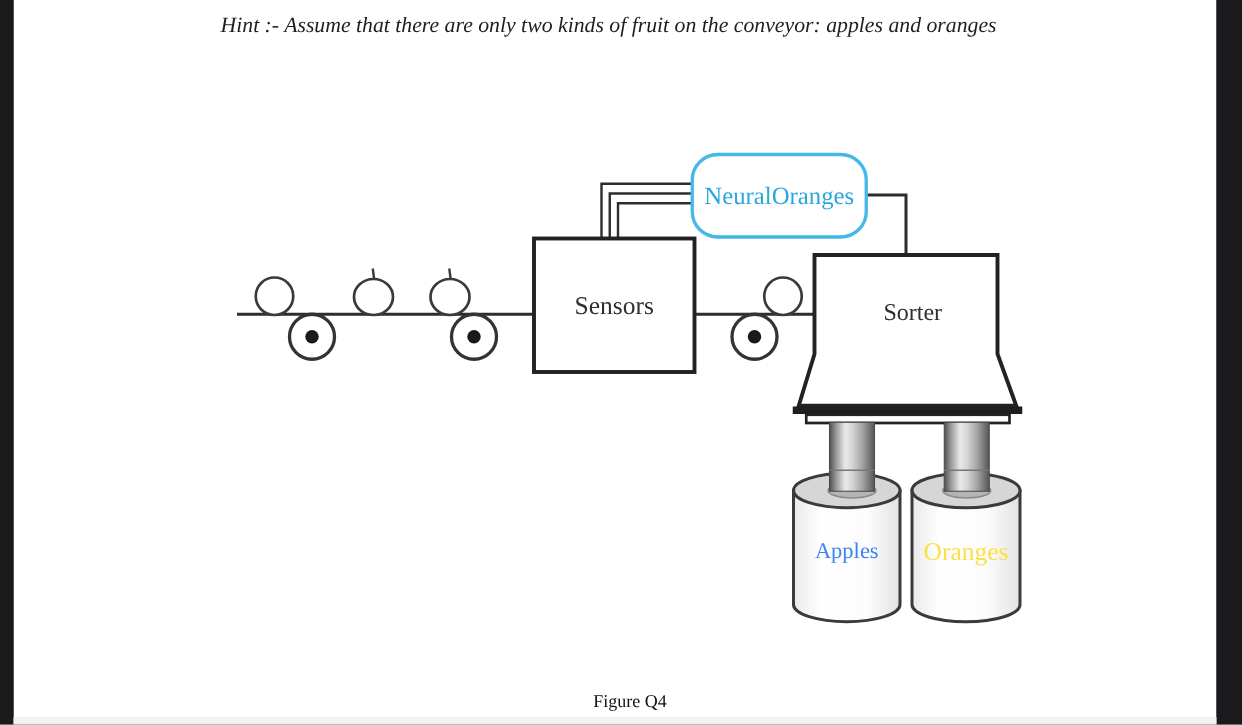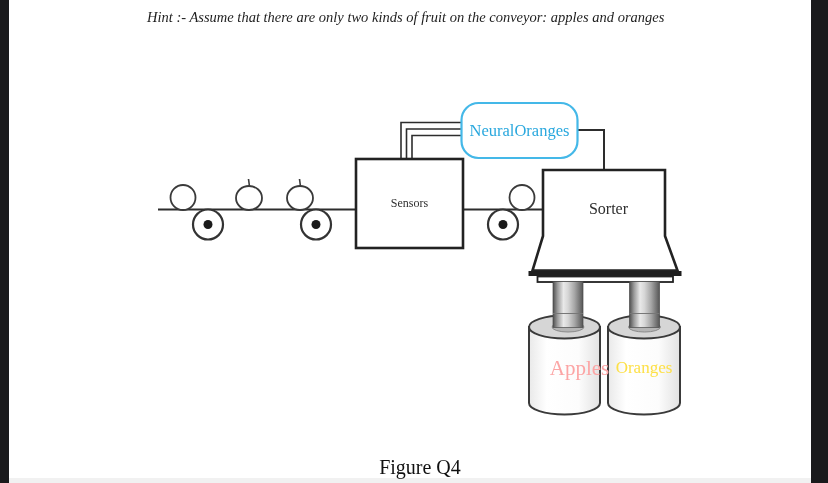--- a/index.html
+++ b/index.html
@@ -24,29 +24,29 @@
     position:absolute; left:103px; top:8px; width:640px;
     font-style:italic; font-size:14.5px; line-height:18.5px;
     color:#1e1e1e; z-index:3;margin-left:44px;
   }
   .svg-layer { position:absolute; left:0; top:0; z-index:2; }
 
   .label {
     position:absolute; display:flex; align-items:center; justify-content:center;
     text-align:center; color:#2f2f2f; z-index:4; pointer-events:none;
   }
-  #sensors-label { left:356px; top:159px; width:107px; height:89px; font-size:12px; }
+  #sensors-label { left:356px; top:159px; width:107px; height:89px; font-size:17px; }
   #nn-label {
     left:461px; top:103px; width:117px; height:55px; font-size:16.5px;
     color:#2aa8de; line-height:1.18; flex-direction:row;
   }
   #sorter-label { left:543px; top:172px; width:131px; height:74px; font-size:16px; }
-  #apples-label  { left:544px; top:356px; width:71px; height:24px; font-size:21px; color:#fca5a5; }
+  #apples-label  { left:529px; top:356px; width:71px; height:24px; font-size:15px; color:#3b82f6; }
   #oranges-label { left:606px; top:356px; width:76px; height:24px; font-size:17px; color:#fde047; }
-  #caption { left:335px; top:456px; width:170px; height:22px; font-size:20px; color:#111; }
+  #caption { left:335px; top:456px; width:170px; height:22px; font-size:12px; color:#111; }
 </style>
 </head>
 <body>
 
 <div class="page"></div>
 <div class="frame-bar left"></div>
 <div class="frame-bar right"></div>
 <div class="page-bottom-edge"></div>
 
 <div class="hint">

